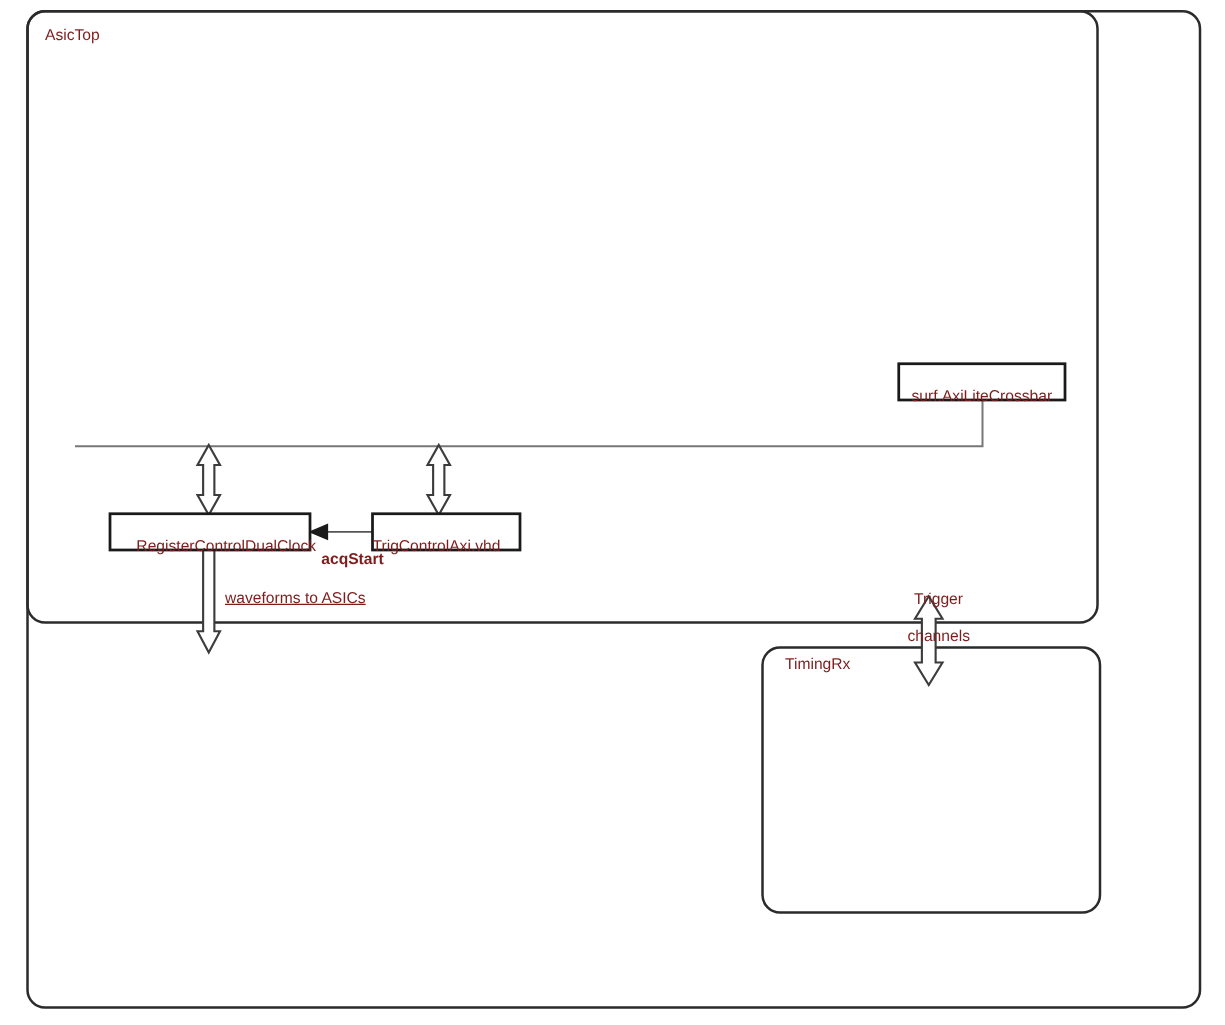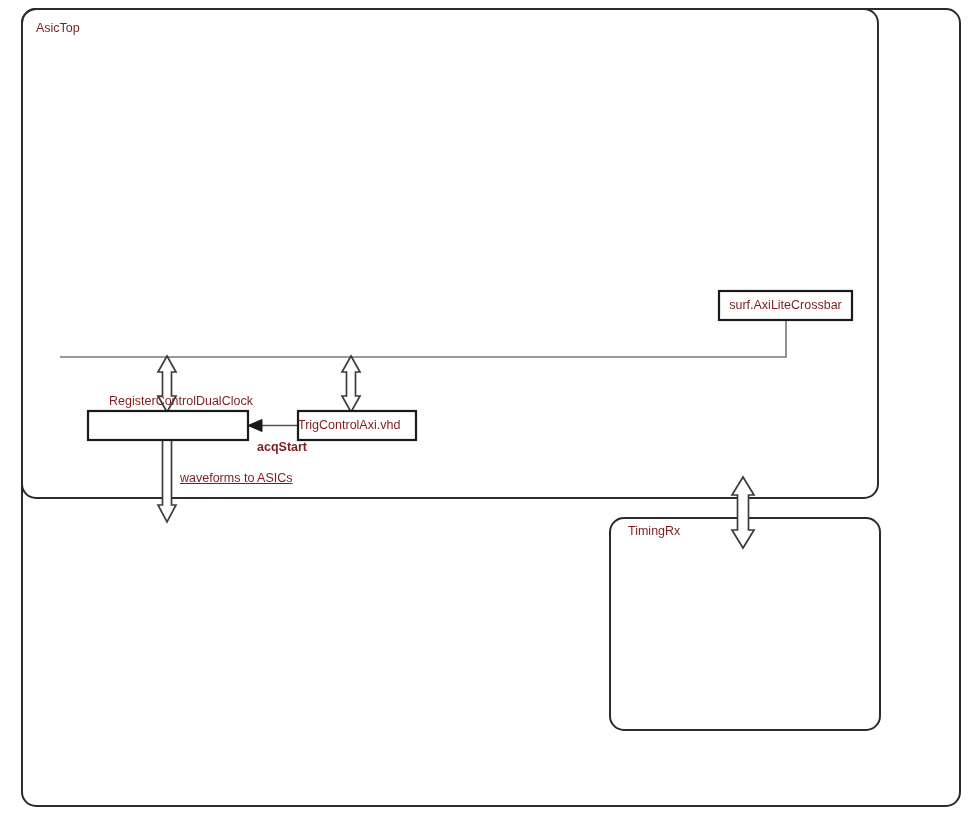--- a/index.html
+++ b/index.html
@@ -27,20 +27,21 @@
   .lbl {
     position: absolute;
     font-family: "Liberation Sans", sans-serif;
     font-size: 12.5px;
     color: #7f1d1d;
     white-space: pre;
     line-height: 15px;
   }
   .lbl.center {
     text-align: center;
+    margin-top: 12px;
   }
 </style>
 </head>
 <body>
 
 <div id="canvas">
 
   <svg id="diagram-svg" viewBox="0 0 980 820" xmlns="http://www.w3.org/2000/svg">
 
     <rect x="22" y="9" width="938" height="797" rx="14" ry="14" fill="none" stroke="#2b2b2b" stroke-width="2"></rect>
@@ -113,22 +114,26 @@
 
     <rect x="298" y="411" width="118" height="29" fill="#ffffff" stroke="#1a1a1a" stroke-width="2.2"></rect>
   </svg>
 
   <div class="lbl" style="left:36px; top:21px;">AsicTop</div>
 
   <div class="lbl" style="left:628px; top:524px;">TimingRx</div>
 
   <div class="lbl center" style="left:719px; top:298px; width:133px;">surf.AxiLiteCrossbar</div>
 
-  <div class="lbl center" style="left:88px; top:394px; width:186px;">RegisterControlDualClock</div>
+  <div class="lbl center" style="left:88px; top:418px; width:186px;">RegisterControlDualClock</div>
 
   <div class="lbl center" style="left:298px; top:418px; width:94px;">TrigControlAxi.vhd</div>
 
   <div class="lbl" style="left:257px; top:440px; font-weight:bold;">acqStart</div>
 
   <div class="lbl" style="left:180px; top:471px;text-decoration:underline;">waveforms to ASICs</div>
 
+  <div class="lbl center" style="left:700px; top:445px; width:88px;">
+    <span>Trigger</span><br>
+    <span>channels</span>
+  </div>
 
 </div>
 
 </body></html>

